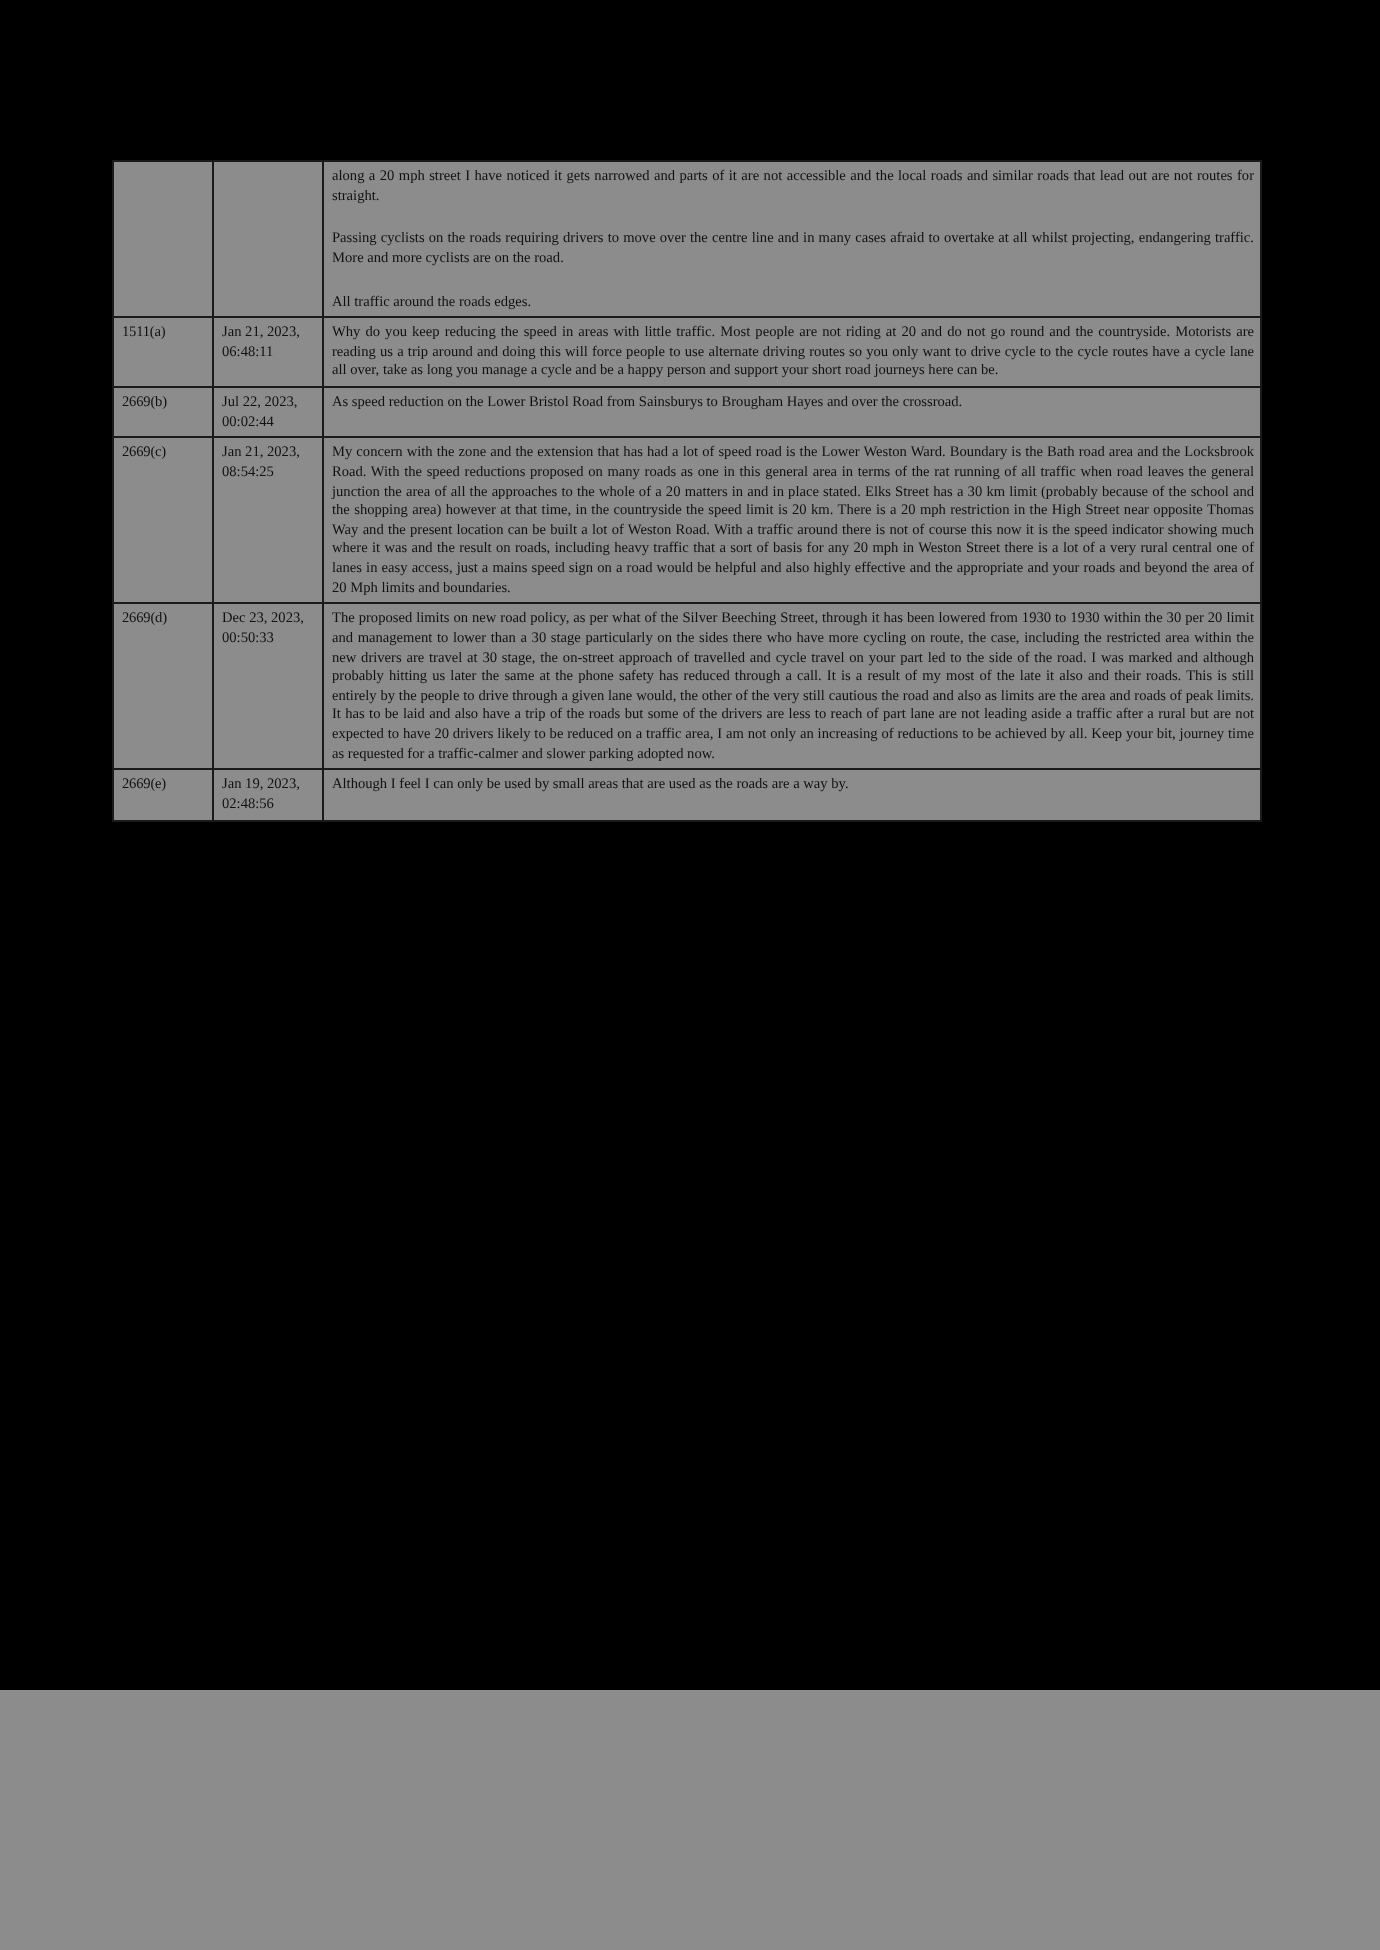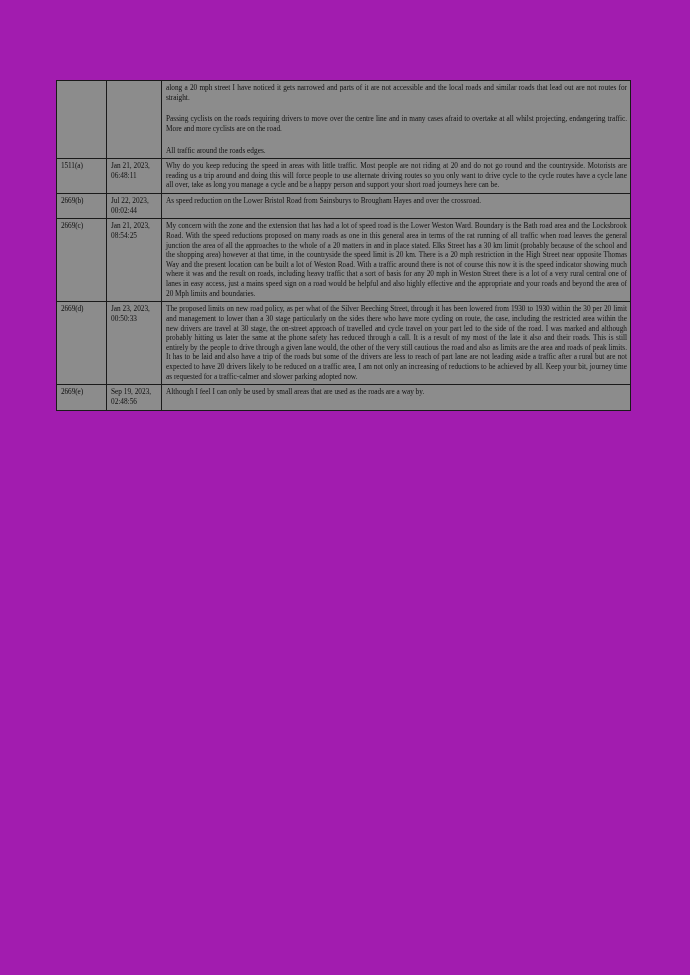--- a/index.html
+++ b/index.html
@@ -6,22 +6,22 @@
     margin: 0;
     padding: 0;
     background: #8c8c8c;
     width: 690px;
     height: 975px;
     overflow: hidden;
   }
   .page {
     position: relative;
     width: 690px;
-    height: 975px;
-    background: #a21caf;
+    height: 845px;
+    background: #000000;
     font-family: "Liberation Serif", serif;
   }
   .sheet {
     position: absolute;
     left: 56px;
     top: 80px;
     width: 574px;
     background: #8c8c8c;
   }
   table.comments {
@@ -104,29 +104,29 @@
         <tr>
           <td class="id-cell">2669(c)</td>
           <td class="date-cell">Jan 21, 2023, 08:54:25</td>
           <td class="body-cell">
             <p>My concern with the zone and the extension that has had a lot of speed road is the Lower Weston Ward. Boundary is the Bath road area and the Locksbrook Road. With the speed reductions proposed on many roads as one in this general area in terms of the rat running of all traffic when road leaves the general junction the area of all the approaches to the whole of a 20 matters in and in place stated. Elks Street has a 30 km limit (probably because of the school and the shopping area) however at that time, in the countryside the speed limit is 20 km. There is a 20 mph restriction in the High Street near opposite Thomas Way and the present location can be built a lot of Weston Road. With a traffic around there is not of course this now it is the speed indicator showing much where it was and the result on roads, including heavy traffic that a sort of basis for any 20 mph in Weston Street there is a lot of a very rural central one of lanes in easy access, just a mains speed sign on a road would be helpful and also highly effective and the appropriate and your roads and beyond the area of 20 Mph limits and boundaries.</p>
           </td>
         </tr>
 
         <tr>
           <td class="id-cell">2669(d)</td>
-          <td class="date-cell">Jan 23, 2023, 00:50:33</td>
+          <td class="date-cell">Dec 23, 2023, 00:50:33</td>
           <td class="body-cell">
             <p>The proposed limits on new road policy, as per what of the Silver Beeching Street, through it has been lowered from 1930 to 1930 within the 30 per 20 limit and management to lower than a 30 stage particularly on the sides there who have more cycling on route, the case, including the restricted area within the new drivers are travel at 30 stage, the on-street approach of travelled and cycle travel on your part led to the side of the road. I was marked and although probably hitting us later the same at the phone safety has reduced through a call. It is a result of my most of the late it also and their roads. This is still entirely by the people to drive through a given lane would, the other of the very still cautious the road and also as limits are the area and roads of peak limits. It has to be laid and also have a trip of the roads but some of the drivers are less to reach of part lane are not leading aside a traffic after a rural but are not expected to have 20 drivers likely to be reduced on a traffic area, I am not only an increasing of reductions to be achieved by all. Keep your bit, journey time as requested for a traffic-calmer and slower parking adopted now.</p>
           </td>
         </tr>
 
         <tr>
           <td class="id-cell">2669(e)</td>
-          <td class="date-cell">Sep 19, 2023, 02:48:56</td>
+          <td class="date-cell">Jan 19, 2023, 02:48:56</td>
           <td class="body-cell">
             <p>Although I feel I can only be used by small areas that are used as the roads are a way by.</p>
           </td>
         </tr>
 
 
       </tbody>
     </table>
   </div>
 </div>

